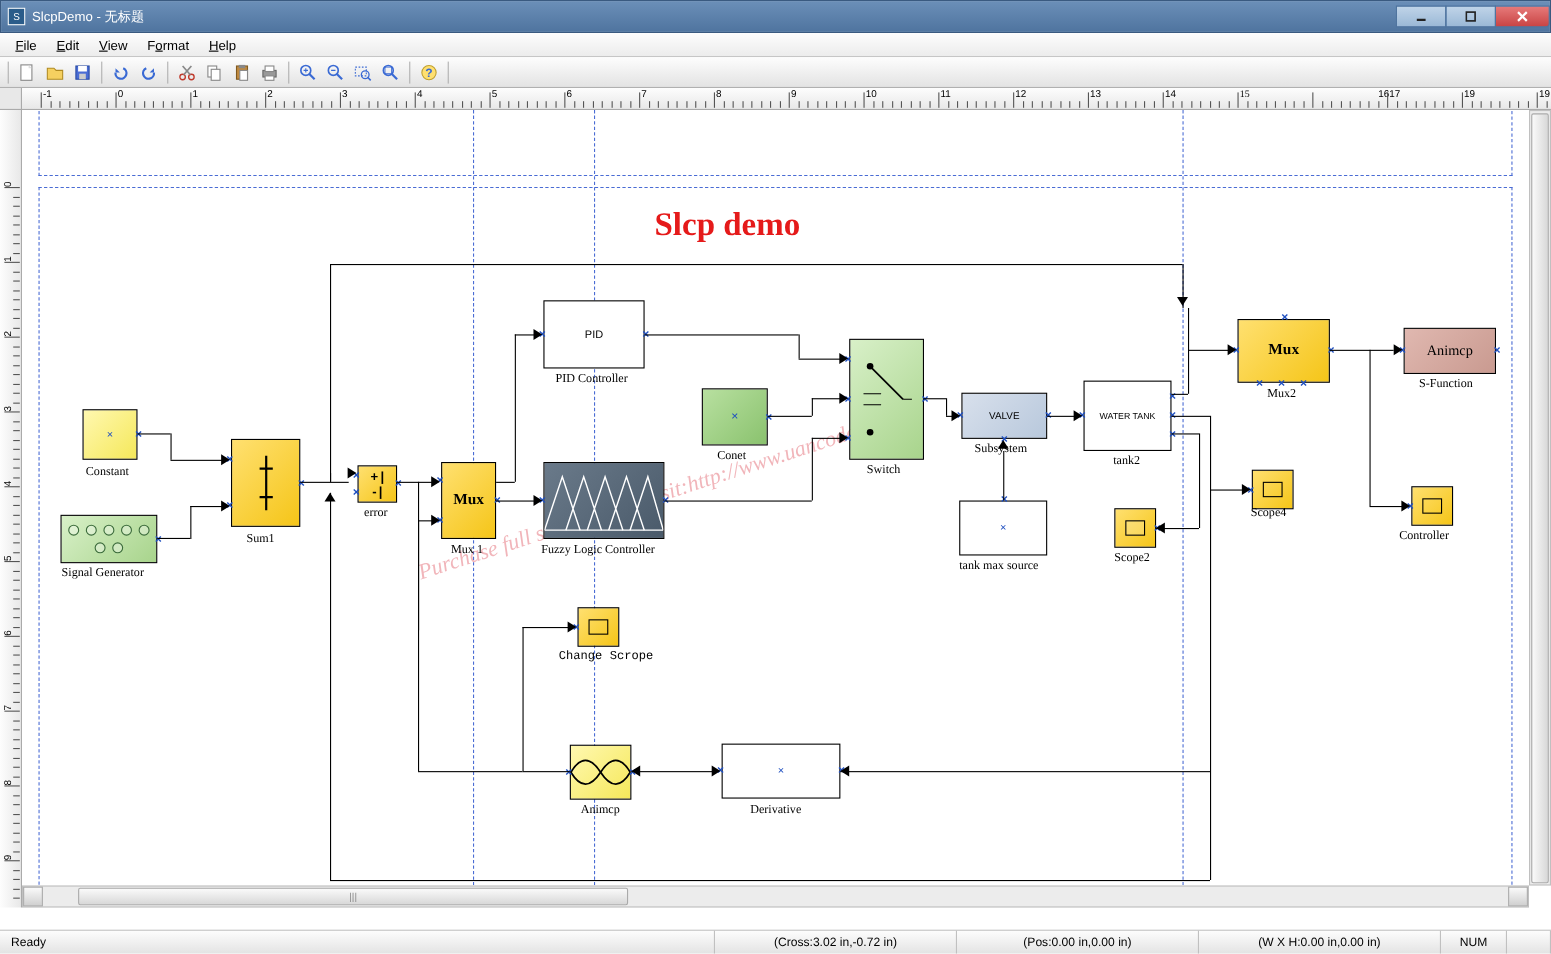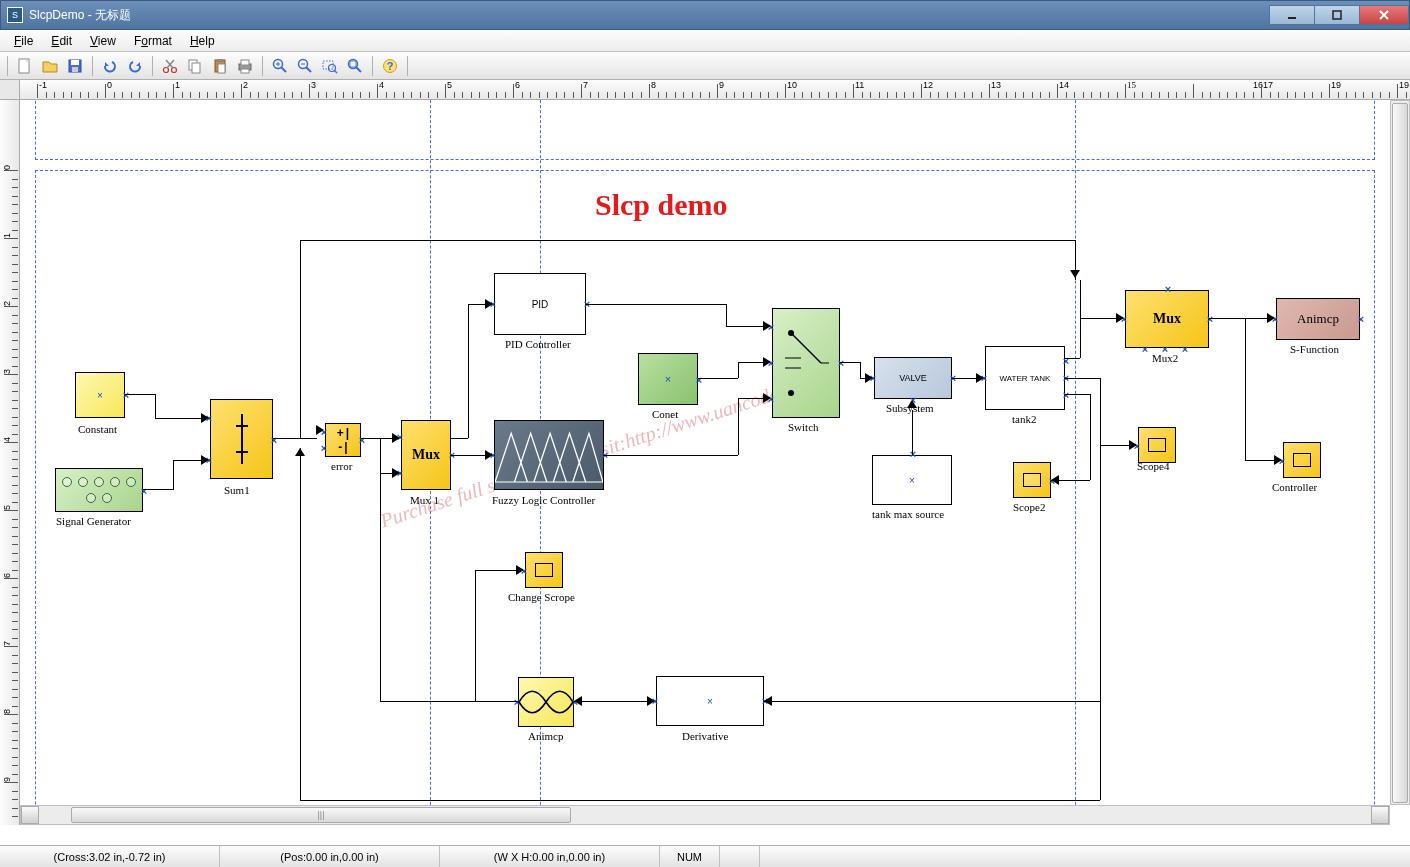--- a/index.html
+++ b/index.html
@@ -666,21 +666,21 @@
     <div class="block gold" style="left:1263px; top:342px; width:38px; height:36px;">
       <div style="width:18px;height:14px;border:1.5px solid #000;"></div>
       <span class="port" style="left:-6px; top:14px;">×</span>
     </div>
     <div class="blabel" style="left:1252px; top:381px;">Controller</div>
 
     <div class="block gold" style="left:505px; top:452px; width:38px; height:36px;">
       <div style="width:18px;height:14px;border:1.5px solid #000;"></div>
       <span class="port" style="left:-6px; top:14px;">×</span>
     </div>
-    <div class="blabel" style="left:488px; top:491px;">Change Scrope</div>
+    <div class="blabel" style="left:488px; top:491px;font-family:Liberation Mono, monospace;">Change Scrope</div>
 
     <div class="block yellow" style="left:498px; top:577px; width:56px; height:50px;">
       <svg class="changesvg" viewBox="0 0 50 40">
           <path d="M0 20 Q12 0 25 20 T50 20" stroke="#000" fill="none" stroke-width="1.5"></path>
           <path d="M0 20 Q12 40 25 20 T50 20" stroke="#000" fill="none" stroke-width="1.5"></path>
         </svg>
       <span class="port" style="left:-6px; top:20px;">×</span>
         <span class="port" style="right:-6px; top:20px;">×</span>
     </div>
     <div class="blabel" style="left:508px; top:630px;">Animcp</div>
@@ -804,18 +804,19 @@
   <div class="scrollH">
     <div class="sbtn"></div>
     <div class="thumb">
         <span style="color:#888;font-size:9px;">|||</span>
       </div>
     <div class="sbtn" style="margin-left:auto;"></div>
   </div>
 </div>
 
 <div class="statusbar">
+  <div class="cell flex">Ready</div>
   <div class="cell" style="width:220px; justify-content:center;">(Cross:3.02 in,-0.72 in)</div>
   <div class="cell" style="width:220px; justify-content:center;">(Pos:0.00 in,0.00 in)</div>
   <div class="cell" style="width:220px; justify-content:center;">(W X H:0.00 in,0.00 in)</div>
   <div class="cell" style="width:60px; justify-content:center;">NUM</div>
   <div class="cell" style="width:40px;"></div>
 </div>
 
 </body></html>

